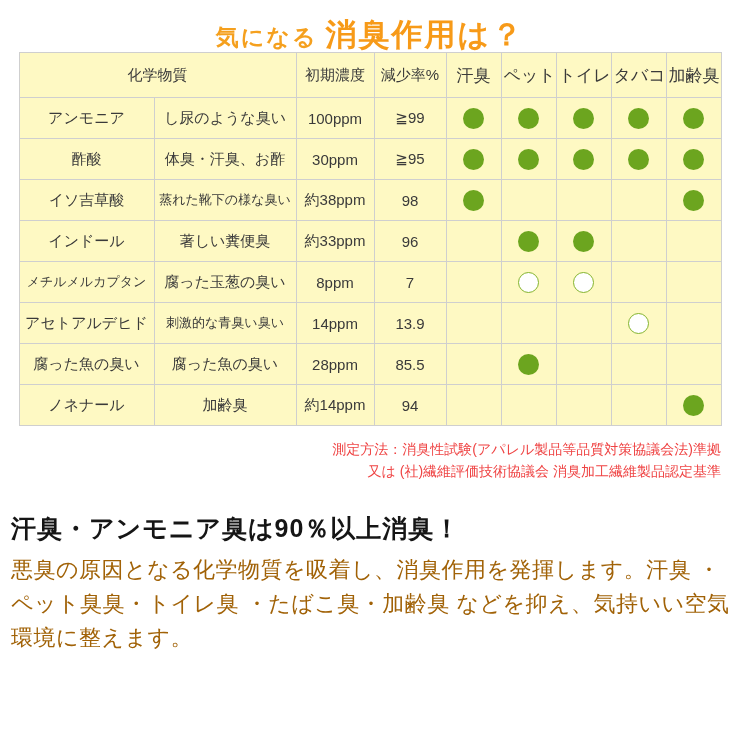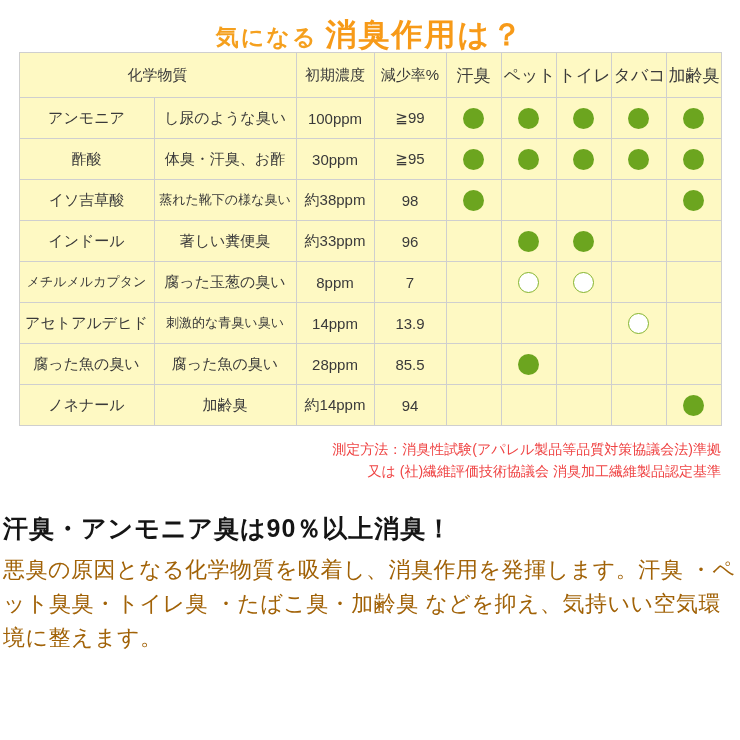--- a/index.html
+++ b/index.html
@@ -79,21 +79,21 @@
     width:702px;
     margin:12px auto 0 auto;
     text-align:right;
     font-size:14px;
     line-height:22px;
     color:#ef4444;
   }
 
   
   .bottom{
-    margin:30px 3px 0 3px;
+    margin:30px 3px 0 11px;
   }
   .bottom .headline{
     font-size:25px;
     font-weight:700;
     color:#151515;
     margin:0 0 8px 0;
     letter-spacing:1px;
     white-space:nowrap;
   }
   .bottom .body-text{

